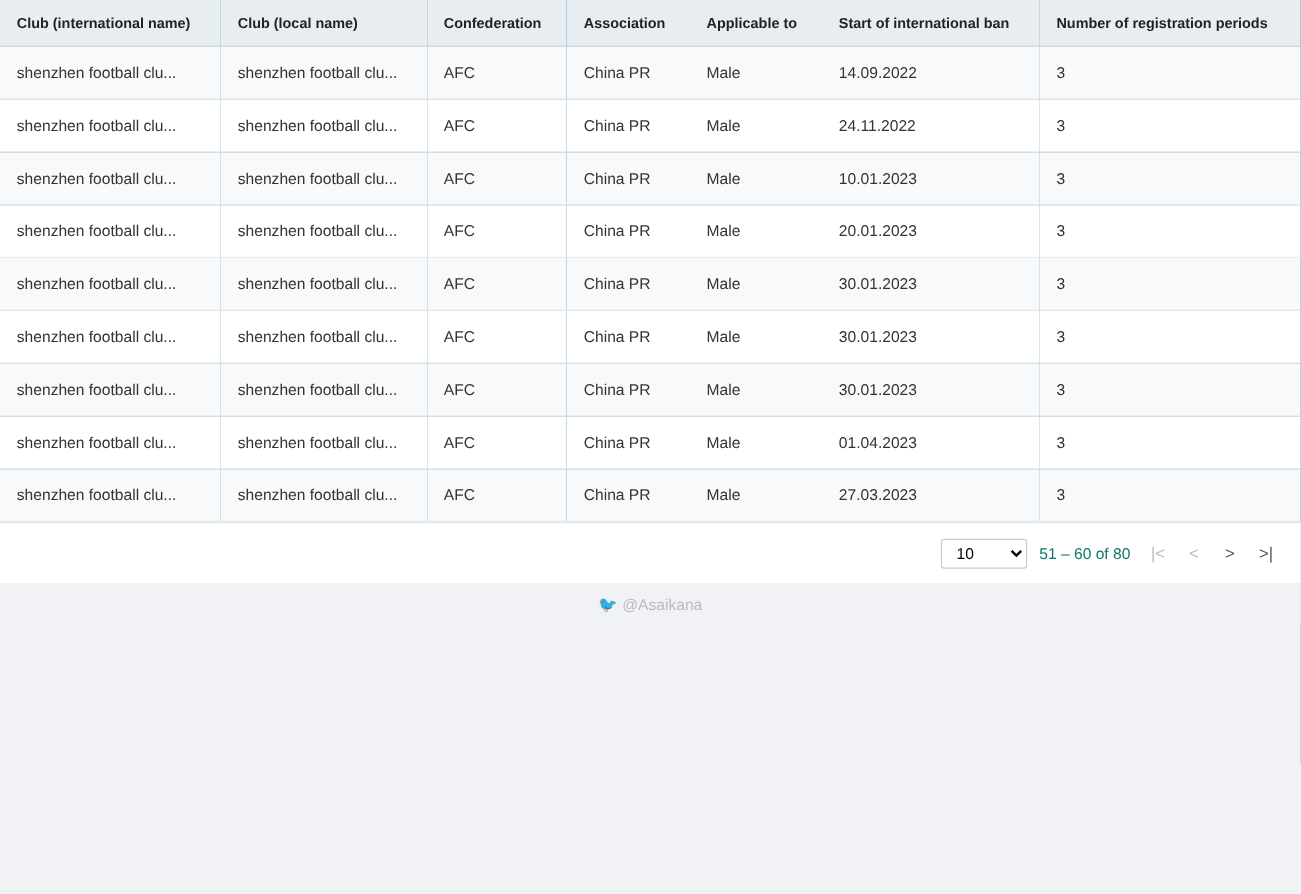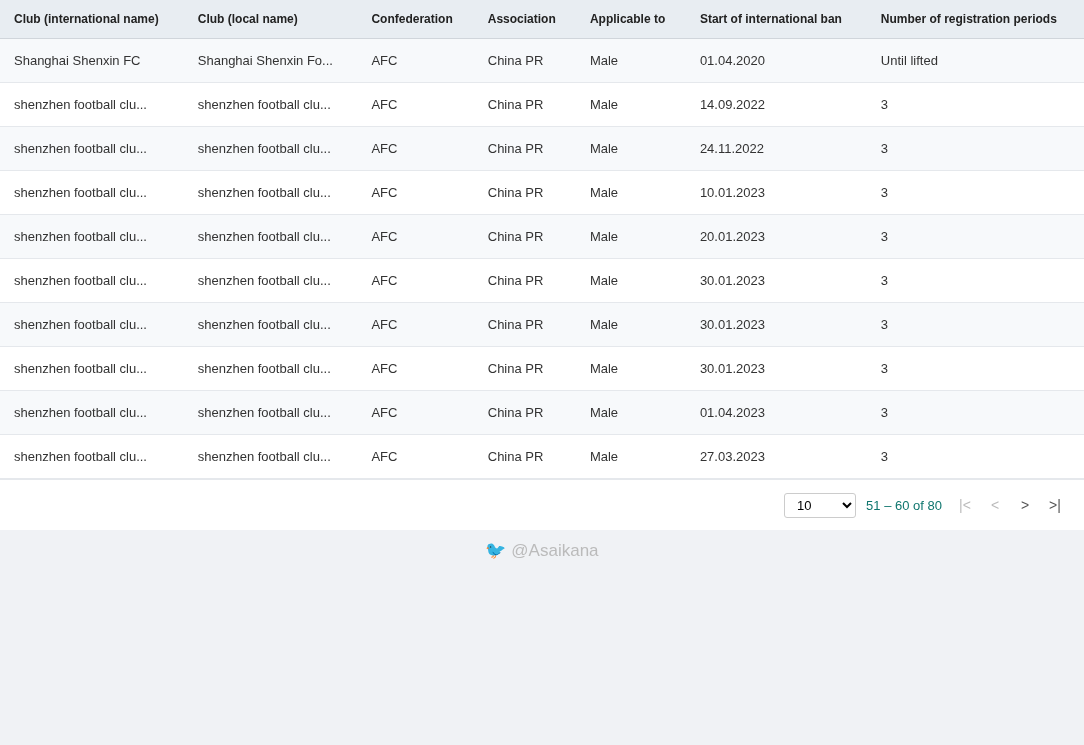--- a/index.html
+++ b/index.html
@@ -83,50 +83,41 @@
       border-radius: 3px;
     }
     .page-btn.disabled {
       color: #bbb;
       cursor: default;
     }
     .watermark {
       text-align: center;
       padding: 10px;
       color: #bbb;
-      font-size: 17px;
+      font-size: 13px;
       background: #f0f2f5;
     }
   </style>
 </head>
 <body>
 
 <div class="table-container">
   <table>
     <thead>
       <tr>
         <th>Club (international name)</th>
         <th>Club (local name)</th>
         <th>Confederation</th>
         <th>Association</th>
         <th>Applicable to</th>
         <th>Start of international ban</th>
         <th>Number of registration periods</th>
       </tr>
     </thead>
     <tbody id="table-body">
-    <tr>
-          <td>Shanghai Shenxin FC</td>
-          <td>Shanghai Shenxin Fo...</td>
-          <td>AFC</td>
-          <td>China PR</td>
-          <td>Male</td>
-          <td>01.04.2020</td>
-          <td>Until lifted</td>
-        </tr>
         <tr>
           <td>shenzhen football clu...</td>
           <td>shenzhen football clu...</td>
           <td>AFC</td>
           <td>China PR</td>
           <td>Male</td>
           <td>14.09.2022</td>
           <td>3</td>
         </tr>
         <tr>

